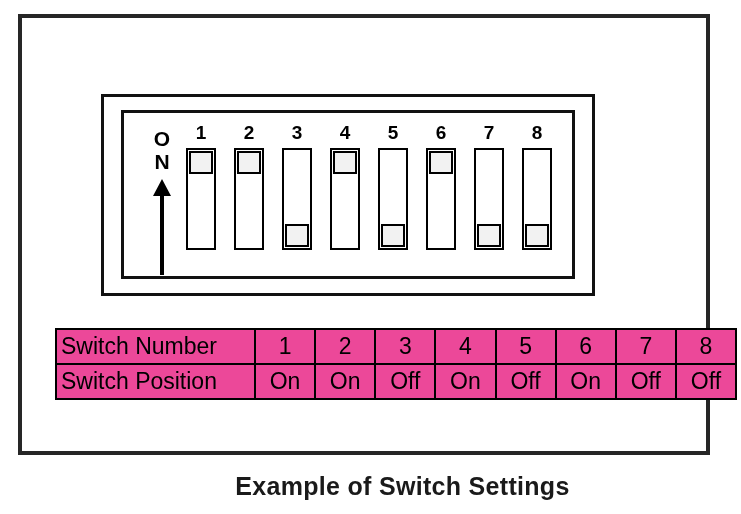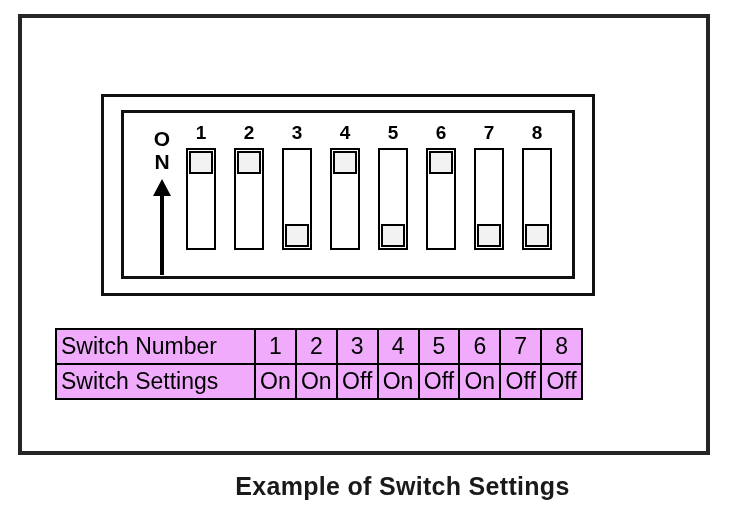--- a/index.html
+++ b/index.html
@@ -129,24 +129,24 @@
     background-position: 0 0, 2px 2px;
   }
   .switch-nub.pos-on  { top: 1px; }
   .switch-nub.pos-off { bottom: 1px; }
 
   
   #settings-table {
     position: absolute;
     left: 33px;
     top: 310px;
-    width: 528px;
+    width: 682px;
     border-collapse: collapse;
     table-layout: fixed;
-    background: #f0abfc;
+    background: #ec4899;
   }
   #settings-table td {
     border: 2px solid #000000;
     height: 33px;
     font-size: 23px;
     font-weight: 400;
     text-align: center;
     color: #000000;
     padding: 0;
     font-family: "Liberation Sans", sans-serif;
@@ -253,21 +253,21 @@
       <td>1</td>
           <td>2</td>
           <td>3</td>
           <td>4</td>
           <td>5</td>
           <td>6</td>
           <td>7</td>
           <td>8</td>
         </tr>
       <tr>
-        <td class="row-header">Switch Settings</td>
+        <td class="row-header">Switch Position</td>
       <td>On</td>
           <td>On</td>
           <td>Off</td>
           <td>On</td>
           <td>Off</td>
           <td>On</td>
           <td>Off</td>
           <td>Off</td>
         </tr>
     </tbody>

